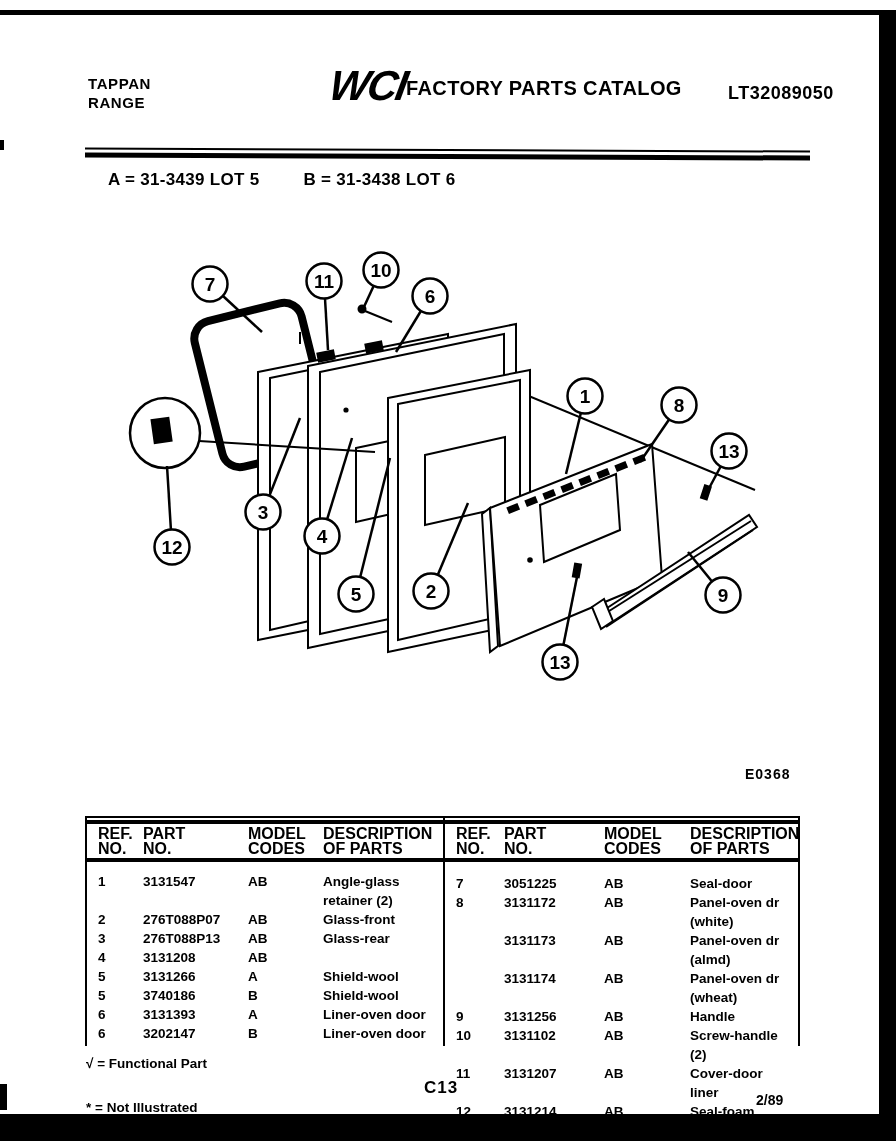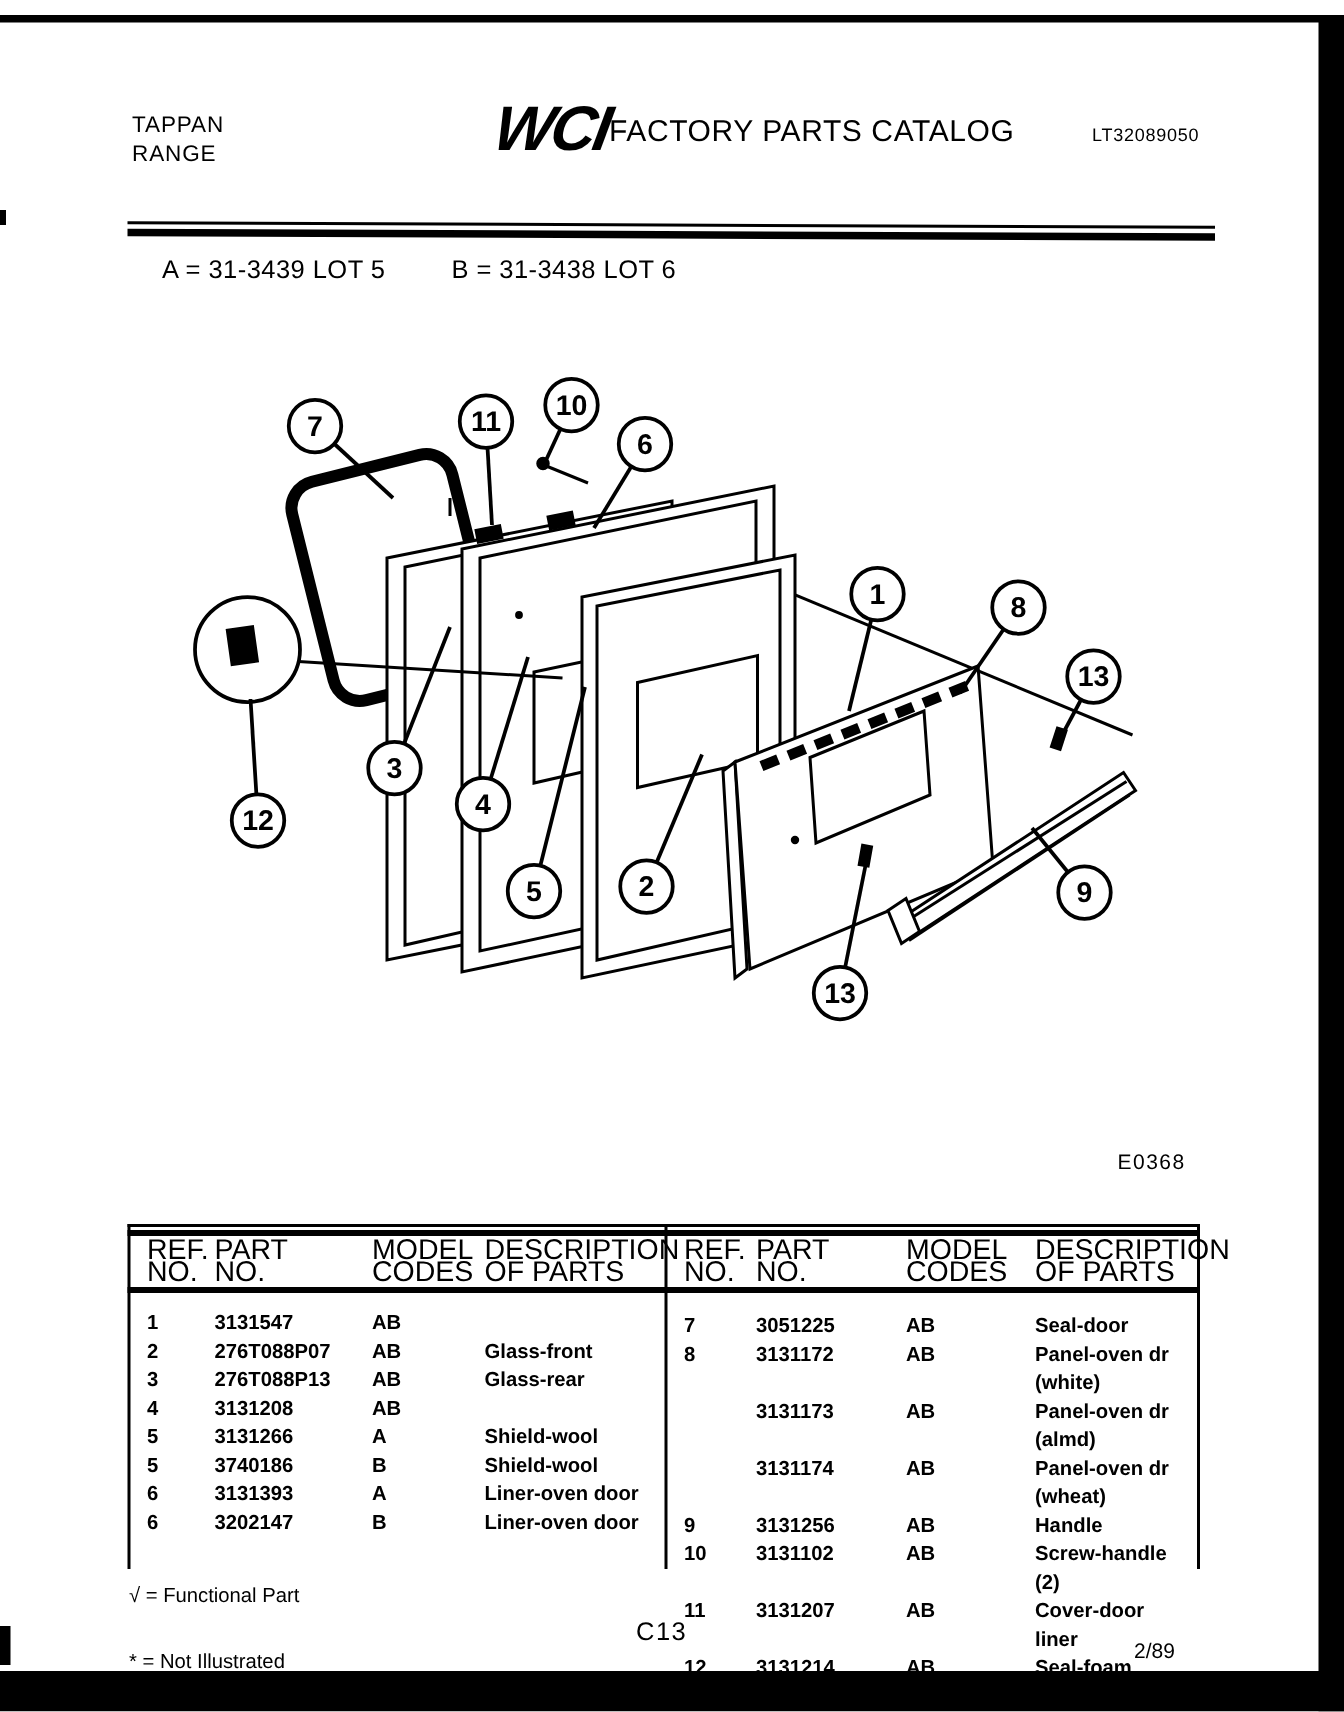--- a/index.html
+++ b/index.html
@@ -2,47 +2,47 @@
 <html><head>
 <meta charset="utf-8">
 <style>
   html,body{margin:0;padding:0;}
   body{
     width:896px;height:1141px;position:relative;background:#ffffff;
     font-family:"Liberation Sans",sans-serif;color:#000;overflow:hidden;
     -webkit-font-smoothing:none;
   }
   .abs{position:absolute;}
-  .b{font-weight:400;}
+  .b{font-weight:700;}
   
   .scan-top{left:0;top:10px;width:896px;height:5px;background:#000;}
   .scan-right{right:0;top:14px;width:17px;height:1127px;background:#000;}
   .scan-bottom{left:0;top:1114px;width:896px;height:27px;background:#000;}
   .scan-chip{background:#000;}
   
   .brand{left:88px;top:74px;font-size:15px;line-height:19px;letter-spacing:.6px;white-space:pre-line;}
   .logo{left:330px;top:62px;font-size:42px;font-style:italic;font-weight:900;letter-spacing:-2px;transform:skewX(-10deg);}
   .catalog-title{left:406px;top:77px;font-size:20px;letter-spacing:.4px;}
-  .docnum{left:728px;top:83px;font-size:12px;letter-spacing:.5px;}
+  .docnum{left:728px;top:83px;font-size:18px;letter-spacing:.5px;}
   .rule1{left:85px;top:149px;width:725px;height:2px;background:#000;transform:rotate(.25deg);}
   .rule2{left:85px;top:154px;width:725px;height:5px;background:#000;transform:rotate(.25deg);}
   .models{left:108px;top:170px;font-size:17px;letter-spacing:.3px;}
   .models span{margin-right:44px;}
   
   #diagram{left:80px;top:230px;}
   .figcode{left:706px;top:766px;font-size:14px;letter-spacing:1px;margin-left:39px;}
   
   .tline{background:#000;}
   .t-top1{left:85px;top:816px;width:715px;height:2px;}
   .t-top2{left:85px;top:820px;width:715px;height:4px;}
   .t-hsep{left:85px;top:858px;width:715px;height:4px;}
   .t-vleft{left:85px;top:816px;width:2px;height:230px;}
   .t-vmid{left:443px;top:816px;width:2px;height:230px;}
   .t-vright{left:798px;top:816px;width:2px;height:230px;}
-  .thead{top:826px;height:32px;font-size:19px;line-height:15px;display:grid;white-space:pre-line;}
+  .thead{top:826px;height:32px;font-size:16px;line-height:15px;display:grid;white-space:pre-line;}
   .thead-l{left:98px;width:340px;grid-template-columns:45px 105px 75px 1fr;}
   .thead-r{left:456px;width:336px;grid-template-columns:48px 100px 86px 1fr;}
   .tbody{font-size:13.5px;line-height:19px;}
   .tbody-l{left:98px;top:872px;width:340px;}
   .tbody-r{left:456px;top:874px;width:336px;}
   .trow{display:grid;}
   .tbody-l .trow{grid-template-columns:45px 105px 75px 1fr;}
   .tbody-r .trow{grid-template-columns:48px 100px 86px 1fr;}
   .trow span{font-weight:700;}
   
@@ -220,20 +220,21 @@
 CODES</span>
   <span>DESCRIPTION
 OF PARTS</span>
 </div>
 
 <div class="abs tbody tbody-l" id="left-body">
     <div class="trow">
       <span>1</span>
       <span>3131547</span>
       <span>AB</span>
+      <span>Angle-glass retainer (2)</span>
     </div>
     <div class="trow">
       <span>2</span>
       <span>276T088P07</span>
       <span>AB</span>
       <span>Glass-front</span>
     </div>
     <div class="trow">
       <span>3</span>
       <span>276T088P13</span>

